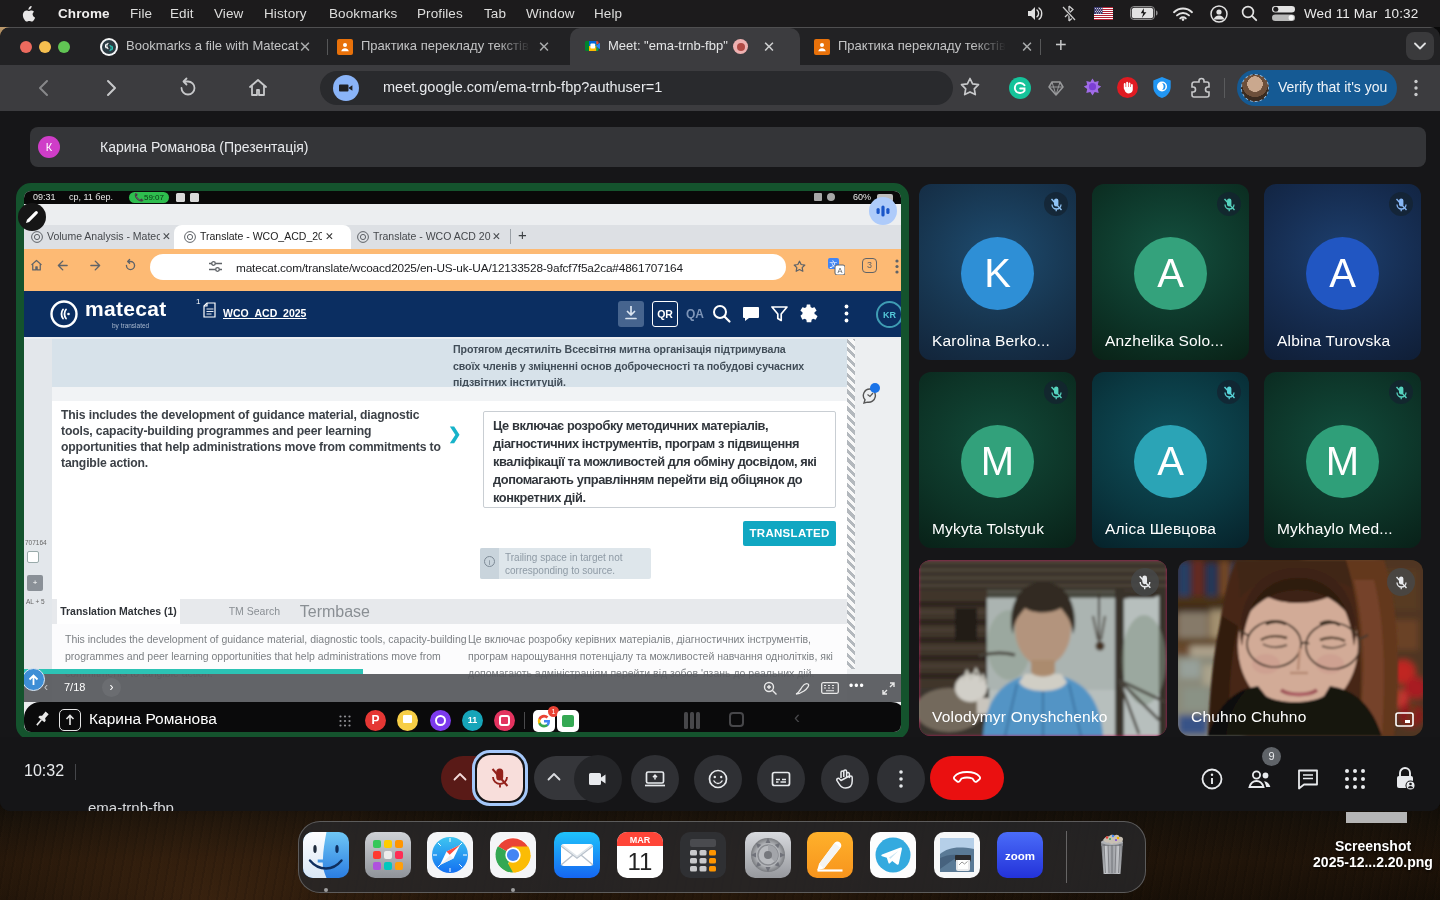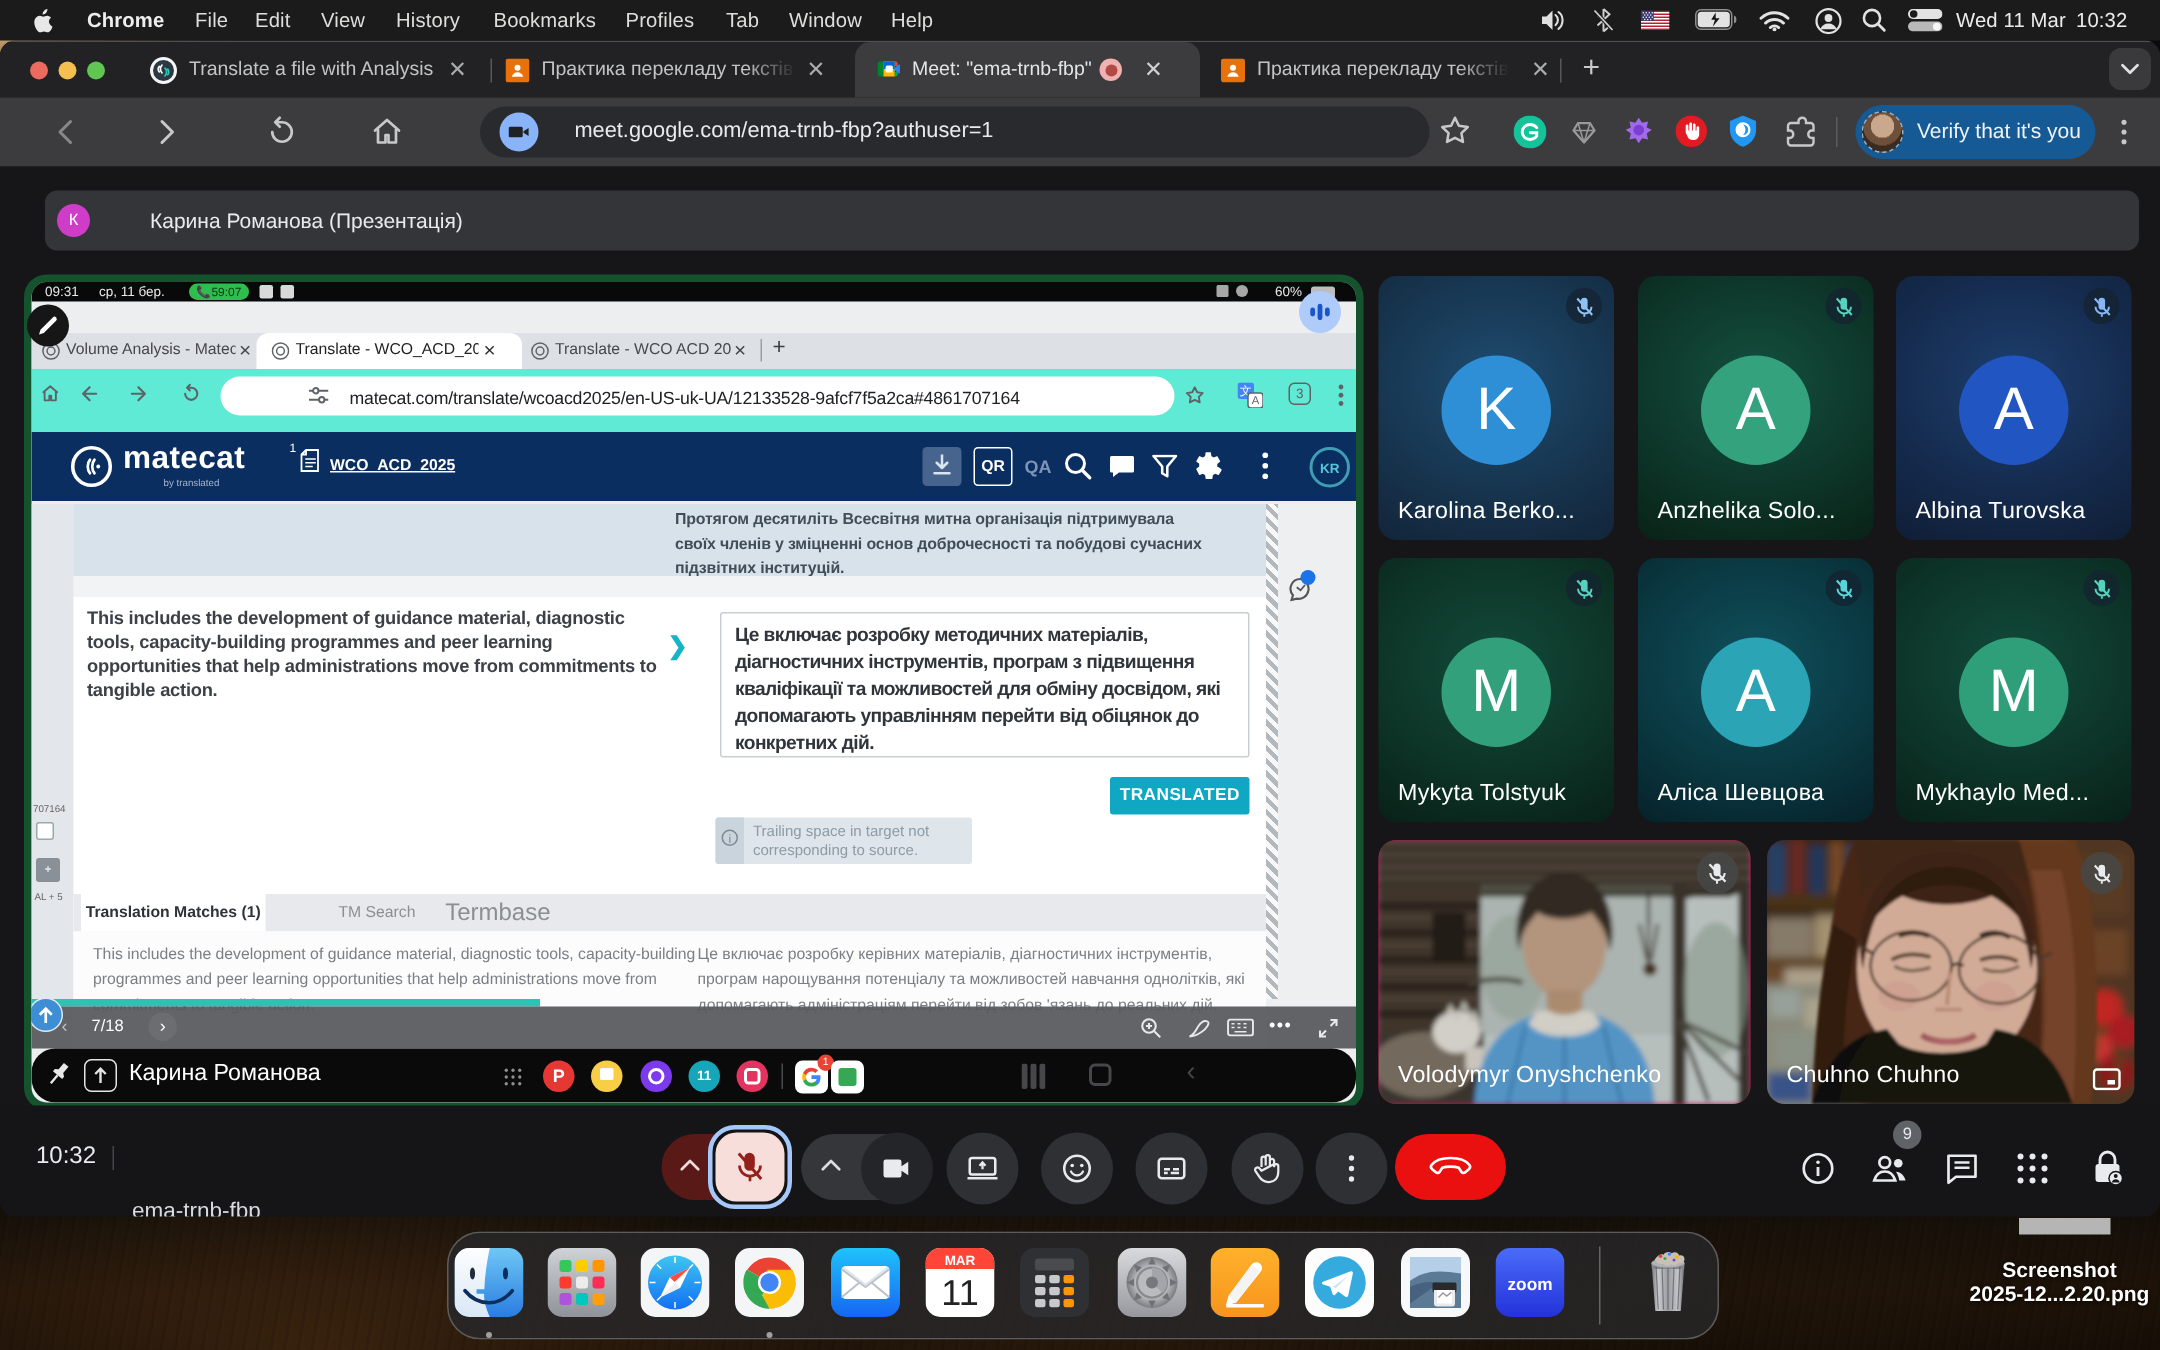--- a/index.html
+++ b/index.html
@@ -43,21 +43,21 @@
   .tbi { position:absolute; top:11px; width:24px; height:24px; }
   #urlpill { position:absolute; left:320px; top:6px; width:633px; height:34px; background:#292a2d; border-radius:17px; color:#e8eaed; font-size:14.5px; }
   #verify { position:absolute; left:1237px; top:5px; width:160px; height:36px; background:#155a94; border-radius:18px; color:#eef3f8; font-size:14px; }
 
   
   #meet { left:0; top:84px; width:1440px; height:700px; background:#161618; }
   #banner { left:30px; top:16px; width:1396px; height:40px; background:#343538; border-radius:8px; color:#e8eaed; font-size:14px; }
   #banner .av { position:absolute; left:8px; top:9px; width:22px; height:22px; border-radius:50%; background:#cf3dc8; color:#fff; text-align:center; line-height:22px; font-size:11px; }
 
   
-  #ptile { left:16px; top:72px; width:893px; height:557px; border:5px solid #14532d; border-radius:15px; background:#eceef0; overflow:hidden; }
+  #ptile { left:16px; top:72px; width:893px; height:557px; border:8px solid #14532d; border-radius:15px; background:#eceef0; overflow:hidden; }
   #pin { position:relative; width:883px; height:547px; font-family:"Liberation Sans", sans-serif; }
 
   
   .vt { position:absolute; border-radius:12px; overflow:hidden; color:#fff; width:157px; height:176px; }
   .vt .nm { position:absolute; left:13px; bottom:10px; font-size:15.5px; color:#fff; letter-spacing:.2px; white-space:nowrap; }
   .vt .avt { position:absolute; left:42px; top:53px; width:73px; height:73px; border-radius:50%; color:#fff; font-size:40px; font-weight:400; display:flex; align-items:center; justify-content:center; }
   .vt .mic { position:absolute; top:8px; right:8px; width:24px; height:24px; border-radius:50%; background:rgba(20,35,48,.75); display:flex; align-items:center; justify-content:center; }
 
   
   #botbar { left:0; top:626px; width:1440px; height:74px; background:#151517; color:#e8eaed; }
@@ -170,21 +170,21 @@
       <div class="tl" style="left:20px; background:#ec6a5e;"></div>
       <div class="tl" style="left:39px; background:#f5bf4f;"></div>
       <div class="tl" style="left:58px; background:#61c554;"></div>
 
       <svg class="abs" style="left:100px; top:10px;" width="18" height="18" viewBox="0 0 18 18">
           <circle cx="9" cy="9" r="9" fill="#f5f6f7"></circle>
           <circle cx="9" cy="9" r="7" fill="#2b3a42"></circle>
           <path d="M6.2 6.2c-1 .9-1 2.7 0 3.7M8 5.4c-1.4 1.4-1.4 3.8 0 5.2" stroke="#fff" stroke-width="1.1" fill="none" stroke-linecap="round"></path>
           <path d="M11.8 11.8c1-.9 1-2.7 0-3.7M10 12.6c1.4-1.4 1.4-3.8 0-5.2" stroke="#28c8b7" stroke-width="1.1" fill="none" stroke-linecap="round"></path>
         </svg>
-      <span class="tab-t" style="left:126px; width:175px;">Translate a file with Analysis</span>
+      <span class="tab-t" style="left:126px; width:175px;">Bookmarks a file with Matecat</span>
       <span class="tabx" style="left:297px;">✕</span>
       <div class="tabdiv" style="left:327px;"></div>
 
       <svg class="abs" style="left:337px; top:11px;" width="16" height="16" viewBox="0 0 16 16">
           <rect width="16" height="16" rx="2" fill="#e8710a"></rect>
           <circle cx="8" cy="6.1" r="2" fill="#fff"></circle>
           <path d="M4.2 12.2c.6-2 2-3 3.8-3s3.2 1 3.8 3z" fill="#fff"></path>
         </svg>
       <span class="tab-t" style="left:361px; width:170px; -webkit-mask-image:linear-gradient(90deg,#000 80%,transparent);">Практика перекладу текстів</span>
       <span class="tabx" style="left:536px;">✕</span>
@@ -325,21 +325,21 @@
           <svg class="abs" style="left:333px;top:6px;" width="12" height="12" viewBox="0 0 12 12">
                 <circle cx="6" cy="6" r="5.4" fill="none" stroke="#5f6368" stroke-width="1"></circle>
                 <circle cx="6" cy="6" r="2.6" fill="none" stroke="#5f6368" stroke-width="1"></circle>
               </svg>
           <span class="abs" style="left:349px;top:5px;width:118px;overflow:hidden;white-space:nowrap;">Translate - WCO ACD 20:</span>
           <span class="abs" style="left:468px;top:5px;">✕</span>
           <div class="abs" style="left:486px;top:4px;width:1px;height:15px;background:#9aa0a6;"></div>
           <span class="abs" style="left:494px;top:1px;font-size:15px;font-weight:300;color:#3c4043;">+</span>
         </div>
 
-        <div class="abs" style="left:0;top:58px;width:883px;height:42px;background:#5eead4;">
+        <div class="abs" style="left:0;top:58px;width:883px;height:42px;background:#fdba74;">
           <svg class="abs" style="left:5px;top:9px;" width="15" height="15" viewBox="0 0 24 24">
                 <path d="M4 11l8-7 8 7M6 10v9h5v-5h2v5h5v-9" stroke="#5f6368" stroke-width="2" fill="none" stroke-linejoin="round"></path>
               </svg>
           <svg class="abs" style="left:30px;top:9px;" width="15" height="15" viewBox="0 0 24 24">
                 <path d="M14 5l-7 7 7 7M7 12h14" stroke="#5f6368" stroke-width="2.2" fill="none" stroke-linecap="round" stroke-linejoin="round"></path>
               </svg>
           <svg class="abs" style="left:65px;top:9px;" width="15" height="15" viewBox="0 0 24 24">
                 <path d="M10 5l7 7-7 7M3 12h14" stroke="#5f6368" stroke-width="2.2" fill="none" stroke-linecap="round" stroke-linejoin="round"></path>
               </svg>
           <svg class="abs" style="left:99px;top:9px;" width="15" height="15" viewBox="0 0 24 24">

